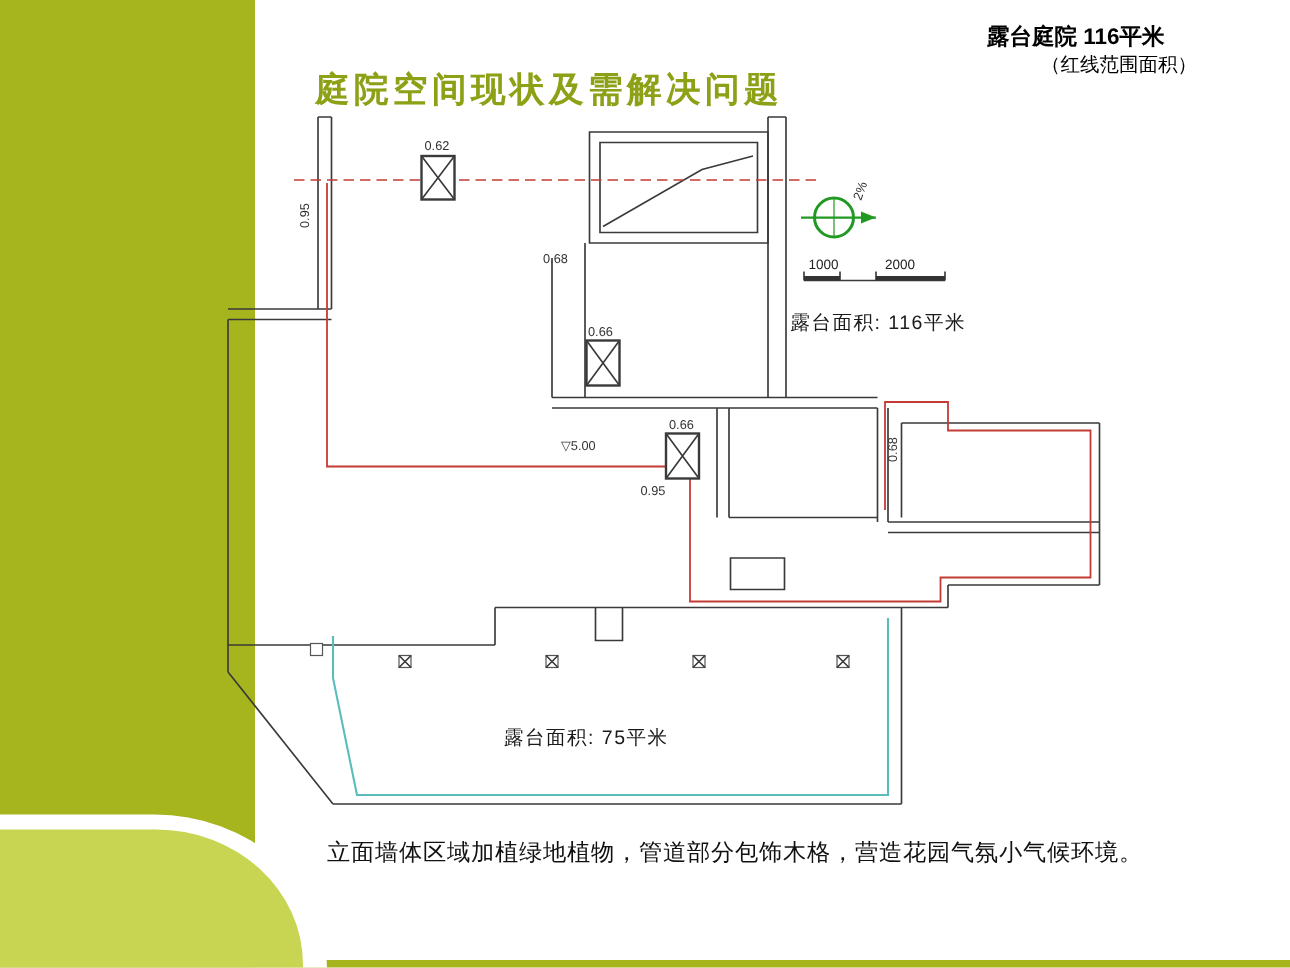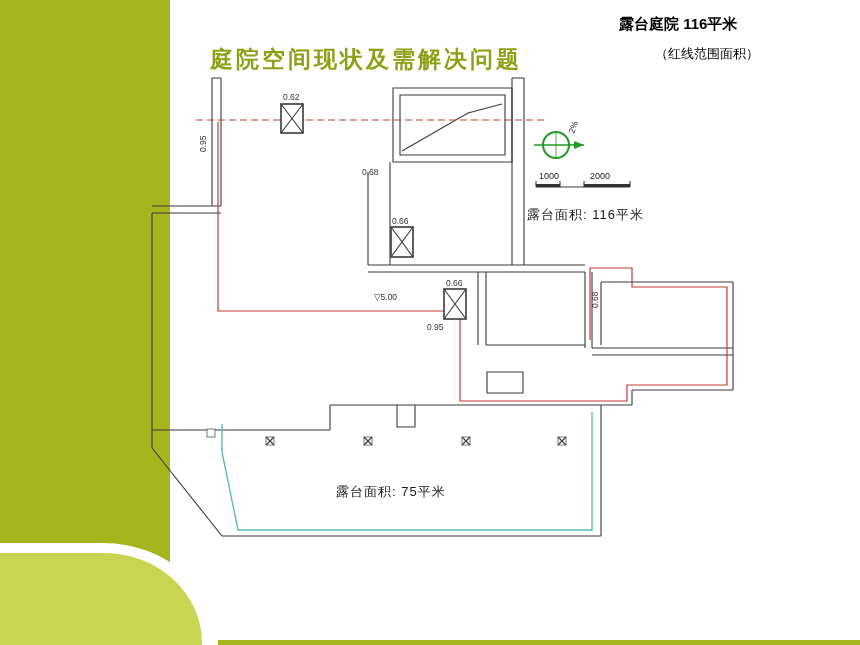--- a/index.html
+++ b/index.html
@@ -25,24 +25,24 @@
     position:absolute;left:0;bottom:0;width:202px;height:92px;
     background:var(--band-light);border-top-right-radius:98px 90px;
   }
   .page-title{
     position:absolute;left:210px;top:12px;
     font-size:23px;font-weight:bold;letter-spacing:3px;
     color:var(--title-color);
     margin-top:32px;
   }
   .corner-note{
-    position:absolute;left:619px;top:15px;color:#000;
+    position:absolute;left:658px;top:15px;color:#000;
   }
   .corner-note .l1{font-size:15px;font-weight:bold;}
-  .corner-note .l2{font-size:13px;margin-left:36px;margin-top:11px;}
+  .corner-note .l2{font-size:13px;margin-left:36px;margin-top:0;}
   .notes{
     position:absolute;left:218px;top:558px;width:620px;color:#111;
   }
   .notes div{font-size:15.5px;margin-bottom:7px;letter-spacing:0.5px;}
   svg{position:absolute;left:0;top:0;}
   .wall{stroke:var(--wall);stroke-width:1.1;fill:none;}
   .wall-heavy{stroke:var(--wall);stroke-width:1.6;fill:#fff;}
   .red-line{stroke:var(--red-line);stroke-width:1.2;fill:none;}
   .red-dashed{stroke:var(--red-line);stroke-width:1;fill:none;stroke-dasharray:7,4;}
   .cyan-line{stroke:var(--cyan-line);stroke-width:1.4;fill:none;}
@@ -151,13 +151,14 @@
     <text class="dim" x="362" y="175">0.68</text>
     <text class="dim" x="392" y="224">0.66</text>
     <text class="dim" x="446" y="286">0.66</text>
     <text class="dim" transform="rotate(-90 598 308)" x="598" y="308">0.68</text>
     <text class="dim" x="427" y="330">0.95</text>
     <text class="dim" x="374" y="300">▽5.00</text>
   </g>
 </svg>
 
 <div class="notes">
+  <div>立面墙体区域加植绿地植物，管道部分包饰木格，营造花园气氛小气候环境。</div>
 </div>
 
 </body></html>

